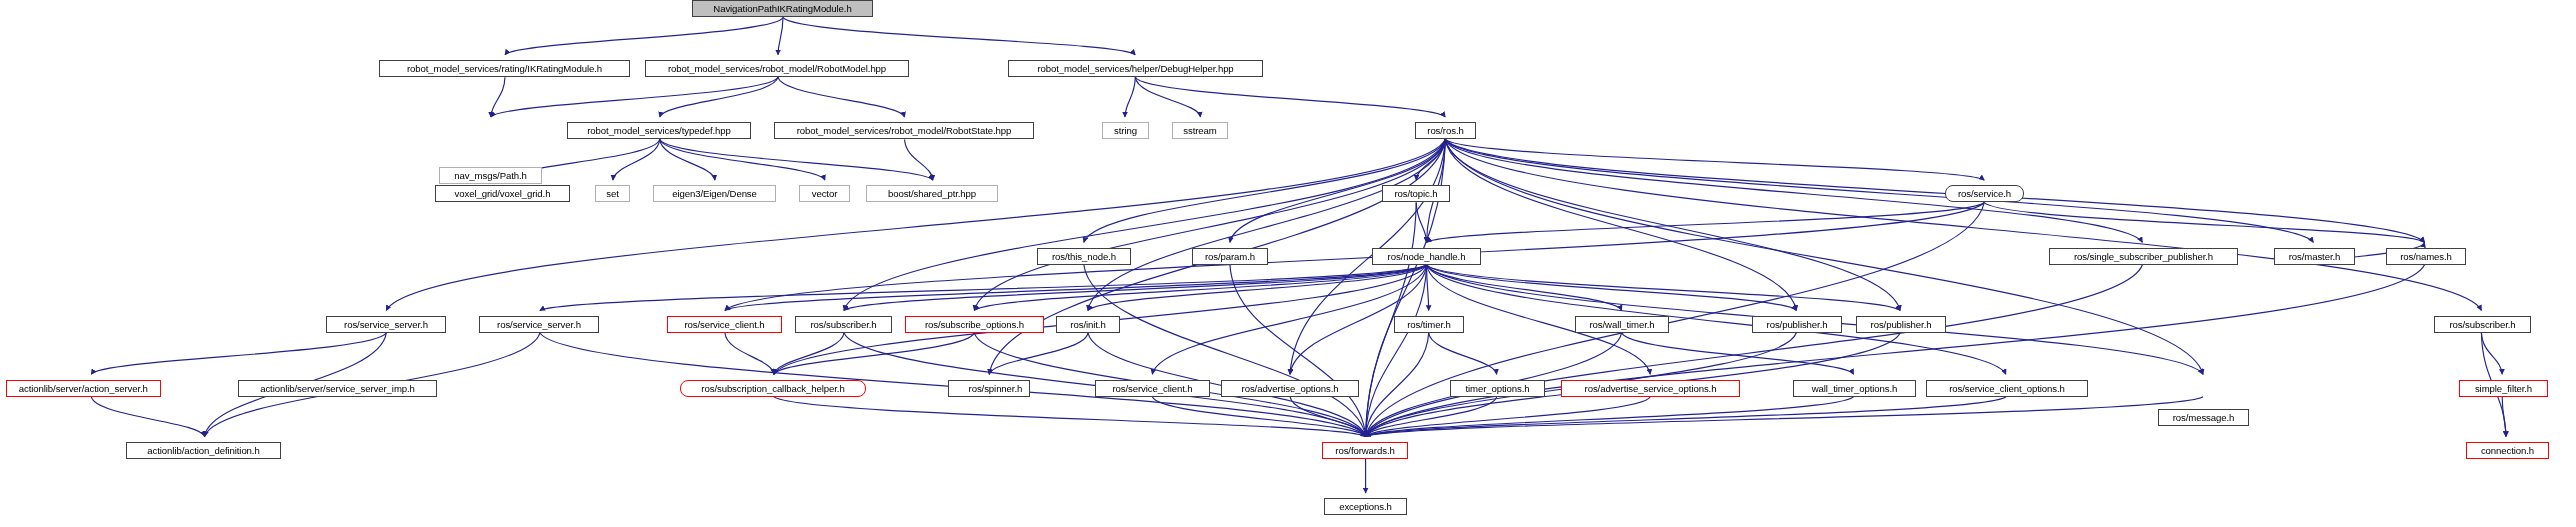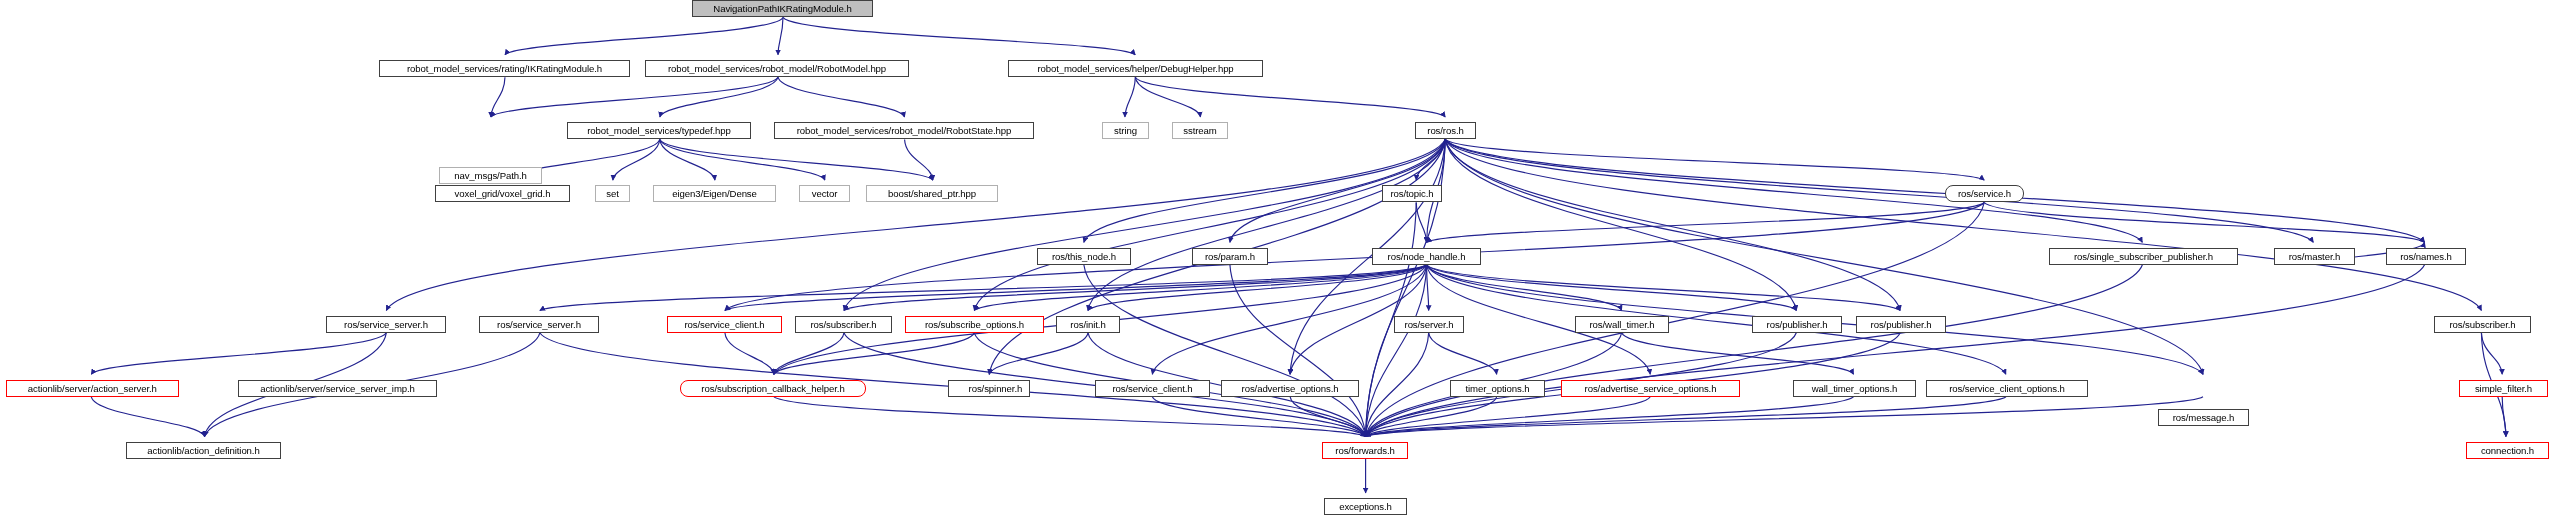--- a/index.html
+++ b/index.html
@@ -147,40 +147,40 @@
       <div class="node hdr" style="left: 567px; top: 122px; width: 184px;">robot_model_services/typedef.hpp</div>
       <div class="node hdr" style="left: 774px; top: 122px; width: 260px;">robot_model_services/robot_model/RobotState.hpp</div>
       <div class="node sys" style="left: 1102px; top: 122px; width: 47px;">string</div>
       <div class="node sys" style="left: 1172px; top: 122px; width: 56px;">sstream</div>
       <div class="node hdr" style="left: 1415px; top: 122px; width: 61px;">ros/ros.h</div>
       <div class="node hdr" style="left: 435px; top: 185px; width: 135px;">voxel_grid/voxel_grid.h</div>
       <div class="node sys" style="left: 595px; top: 185px; width: 35px;">set</div>
       <div class="node sys" style="left: 653px; top: 185px; width: 123px;">eigen3/Eigen/Dense</div>
       <div class="node sys" style="left: 799px; top: 185px; width: 51px;">vector</div>
       <div class="node sys" style="left: 866px; top: 185px; width: 132px;">boost/shared_ptr.hpp</div>
-      <div class="node hdr" style="left: 1382px; top: 185px; width: 60px;">ros/topic.h</div>
+      <div class="node hdr" style="left: 1382px; top: 185px; width: 68px;">ros/topic.h</div>
       <div class="node hdr" style="left: 1945px; top: 185px; width: 79px; border-radius: 8px;">ros/service.h</div>
       <div class="node hdr" style="left: 1037px; top: 248px; width: 94px;">ros/this_node.h</div>
       <div class="node hdr" style="left: 1192px; top: 248px; width: 76px;">ros/param.h</div>
       <div class="node hdr" style="left: 1372px; top: 248px; width: 109px;">ros/node_handle.h</div>
       <div class="node hdr" style="left: 2049px; top: 248px; width: 189px;">ros/single_subscriber_publisher.h</div>
       <div class="node hdr" style="left: 2274px; top: 248px; width: 81px;">ros/master.h</div>
       <div class="node hdr" style="left: 2386px; top: 248px; width: 80px;">ros/names.h</div>
       <div class="node hdr" style="left: 326px; top: 316px; width: 120px;">ros/service_server.h</div>
       <div class="node hdr" style="left: 479px; top: 316px; width: 120px;">ros/service_server.h</div>
       <div class="node red" style="left: 667px; top: 316px; width: 115px;">ros/service_client.h</div>
       <div class="node hdr" style="left: 795px; top: 316px; width: 97px;">ros/subscriber.h</div>
       <div class="node red" style="left: 905px; top: 316px; width: 139px;">ros/subscribe_options.h</div>
       <div class="node hdr" style="left: 1056px; top: 316px; width: 64px;">ros/init.h</div>
-      <div class="node hdr" style="left: 1394px; top: 316px; width: 70px;">ros/server.h</div>
+      <div class="node hdr" style="left: 1394px; top: 316px; width: 70px;">ros/timer.h</div>
       <div class="node hdr" style="left: 1575px; top: 316px; width: 94px;">ros/wall_timer.h</div>
       <div class="node hdr" style="left: 1752px; top: 316px; width: 90px;">ros/publisher.h</div>
       <div class="node hdr" style="left: 1856px; top: 316px; width: 90px;">ros/publisher.h</div>
       <div class="node hdr" style="left: 2434px; top: 316px; width: 97px;">ros/subscriber.h</div>
-      <div class="node red" style="left: 5.8px; top: 380px; width: 173px;">actionlib/server/action_server.h</div>
+      <div class="node red" style="left: 5.8px; top: 380px; width: 155px;">actionlib/server/action_server.h</div>
       <div class="node hdr" style="left: 238px; top: 380px; width: 199px;">actionlib/server/service_server_imp.h</div>
       <div class="node red" style="left: 680px; top: 380px; width: 186px; border-radius: 8px;">ros/subscription_callback_helper.h</div>
       <div class="node hdr" style="left: 948px; top: 380px; width: 82px; padding-left: 17px;">ros/spinner.h</div>
       <div class="node hdr" style="left: 1095px; top: 380px; width: 115px;">ros/service_client.h</div>
       <div class="node hdr" style="left: 1221px; top: 380px; width: 138px;">ros/advertise_options.h</div>
       <div class="node hdr" style="left: 1450px; top: 380px; width: 95px;">timer_options.h</div>
       <div class="node red" style="left: 1561px; top: 380px; width: 179px;">ros/advertise_service_options.h</div>
       <div class="node hdr" style="left: 1793px; top: 380px; width: 123px;">wall_timer_options.h</div>
       <div class="node hdr" style="left: 1926px; top: 380px; width: 162px;">ros/service_client_options.h</div>
       <div class="node hdr" style="left: 2158px; top: 380px; width: 91px; margin-top: 29px;">ros/message.h</div>

